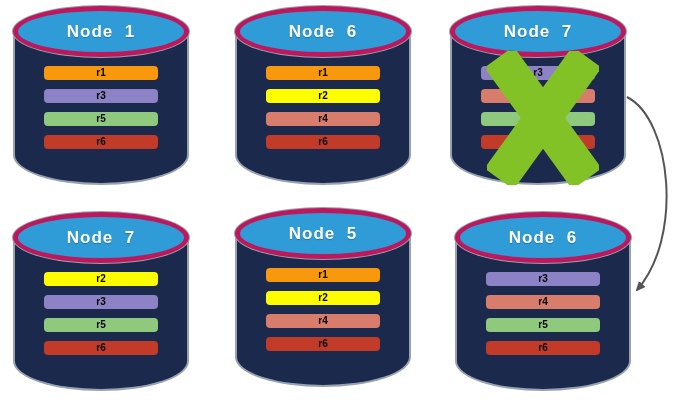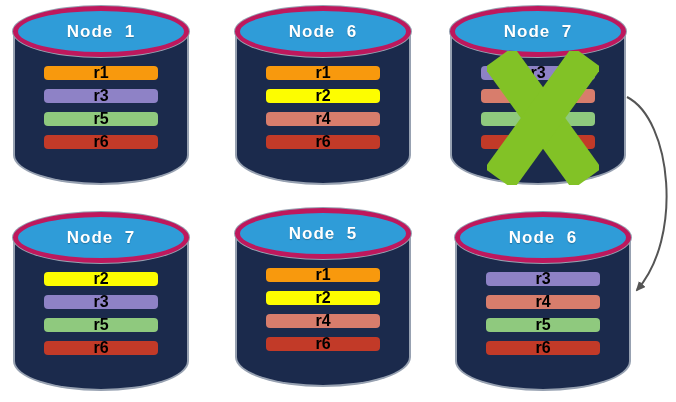--- a/index.html
+++ b/index.html
@@ -56,21 +56,21 @@
     left: 0; right: 0;
     top: 60px;
     z-index: 3;
   }
   .bar {
     width: 114px;
     height: 14px;
     margin: 0 auto 9px auto;
     border-radius: 4px;
     color: #000000;
-    font-size: 16px;
+    font-size: 10px;
     font-weight: bold;
     line-height: 14px;
     text-align: center;
   }
   .xmark {
     position: absolute;
     left: 37px;
     top: 45px;
     width: 112px;
     height: 134px;

